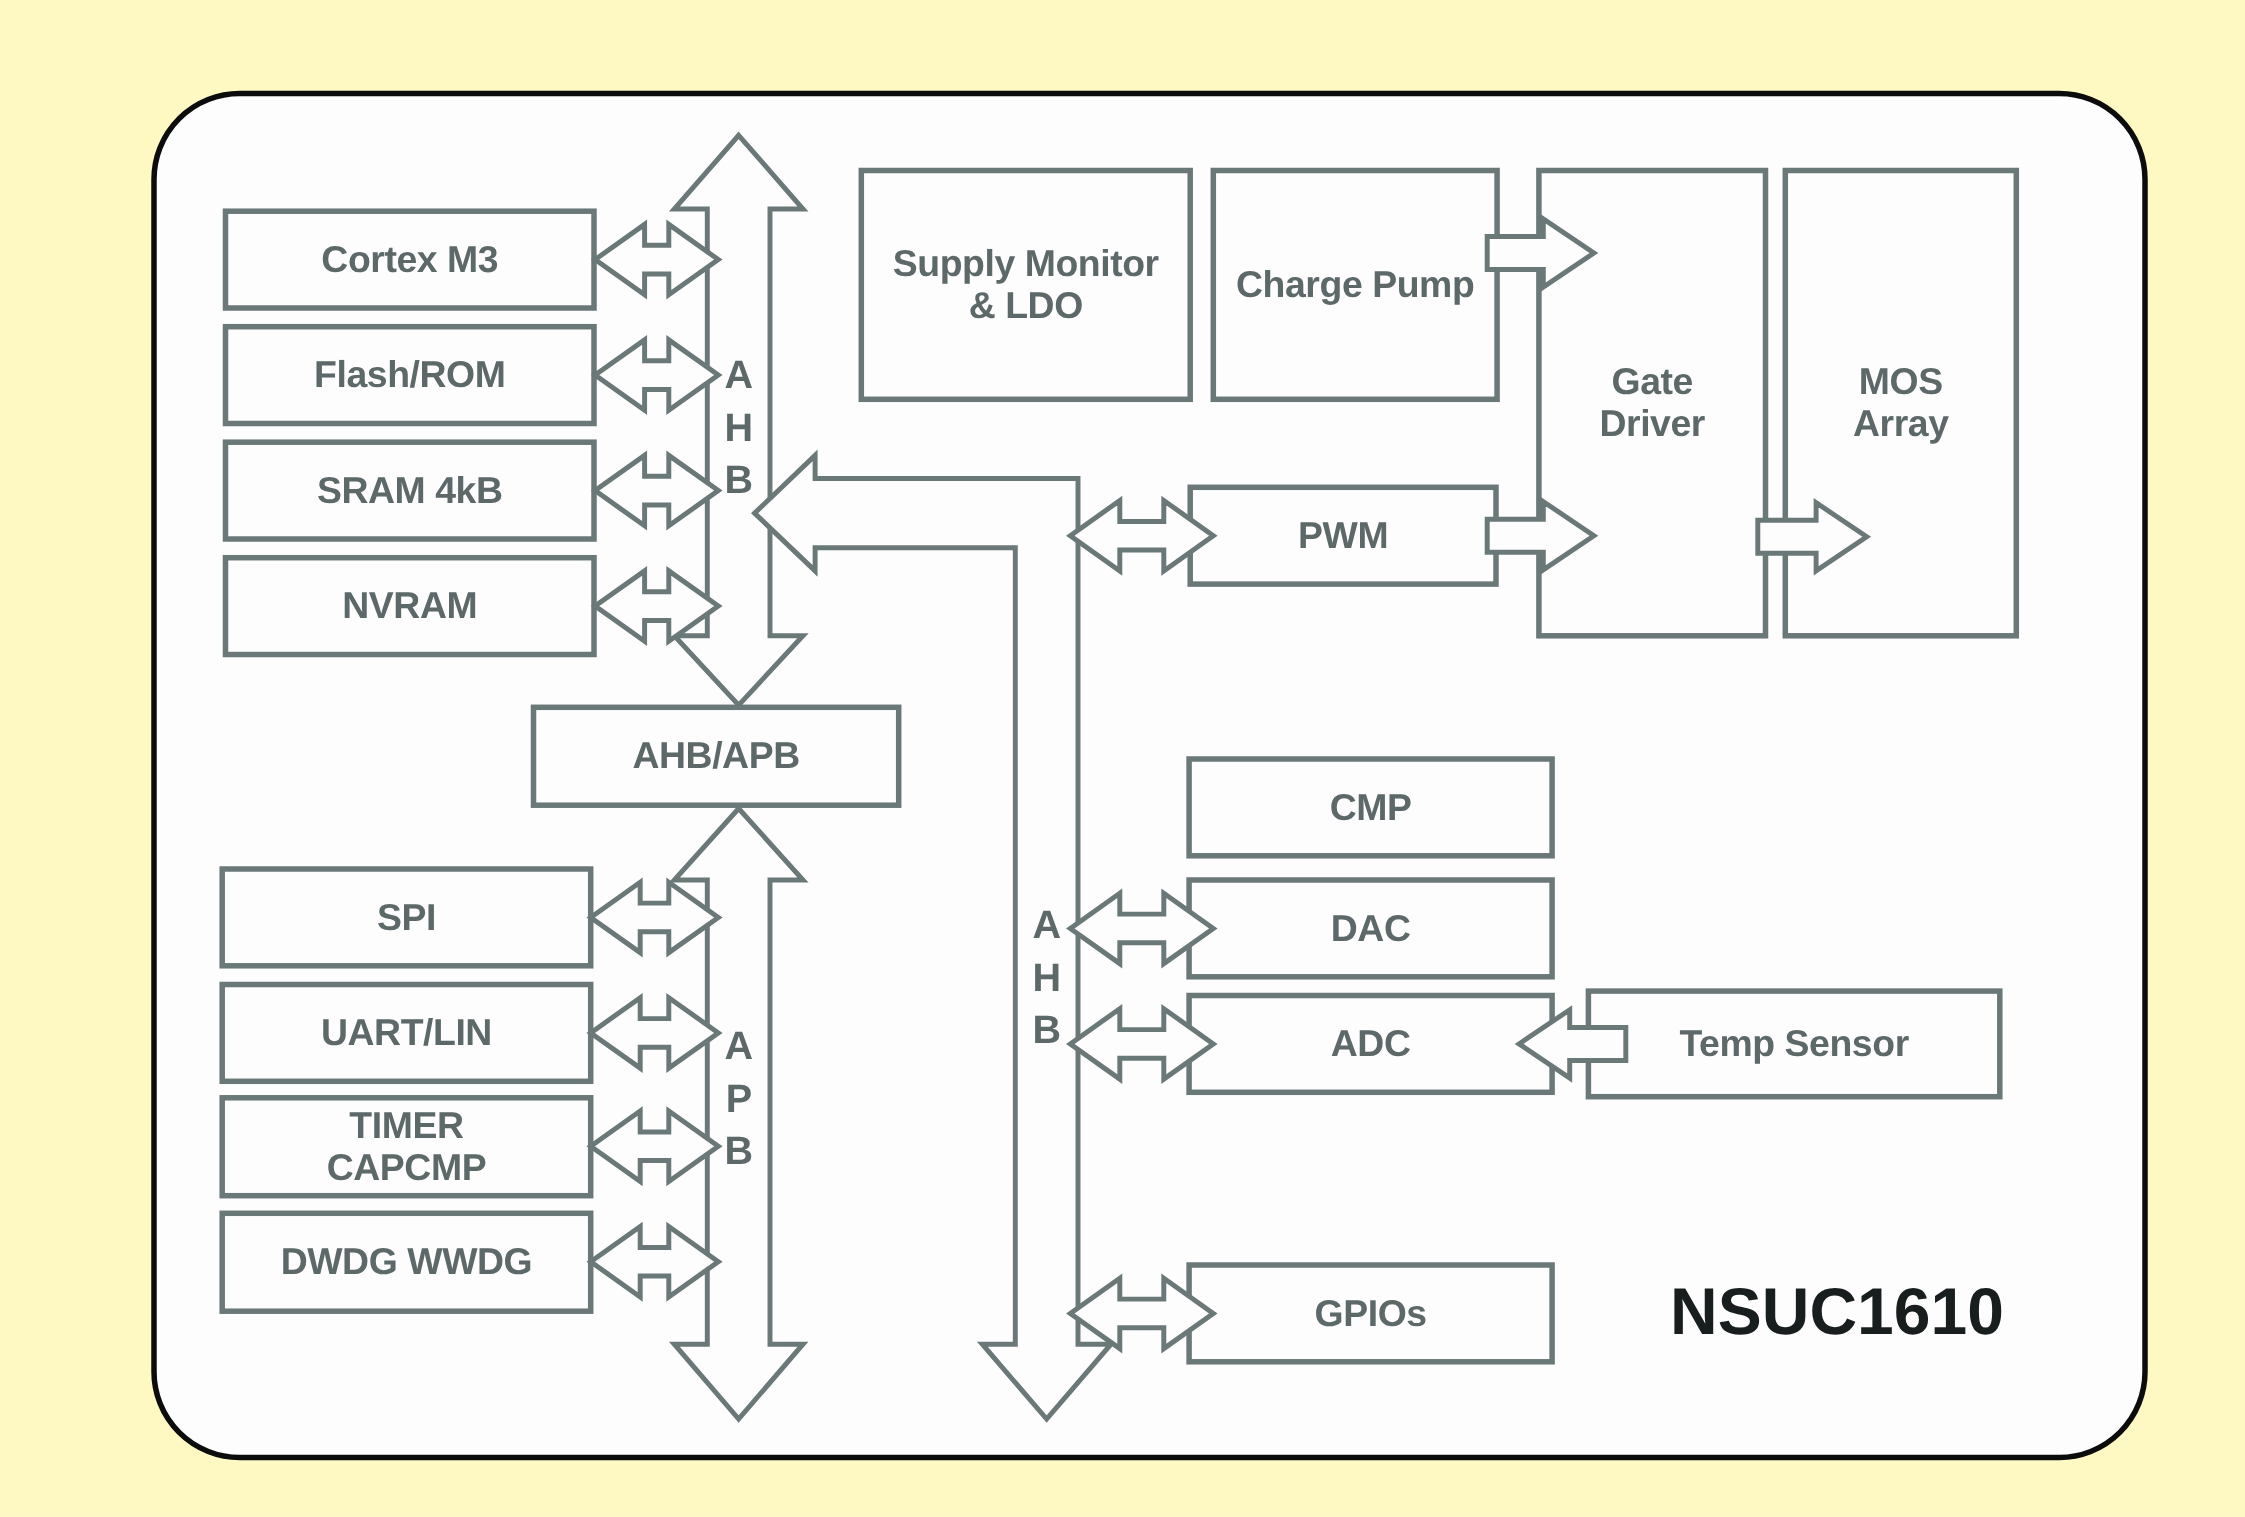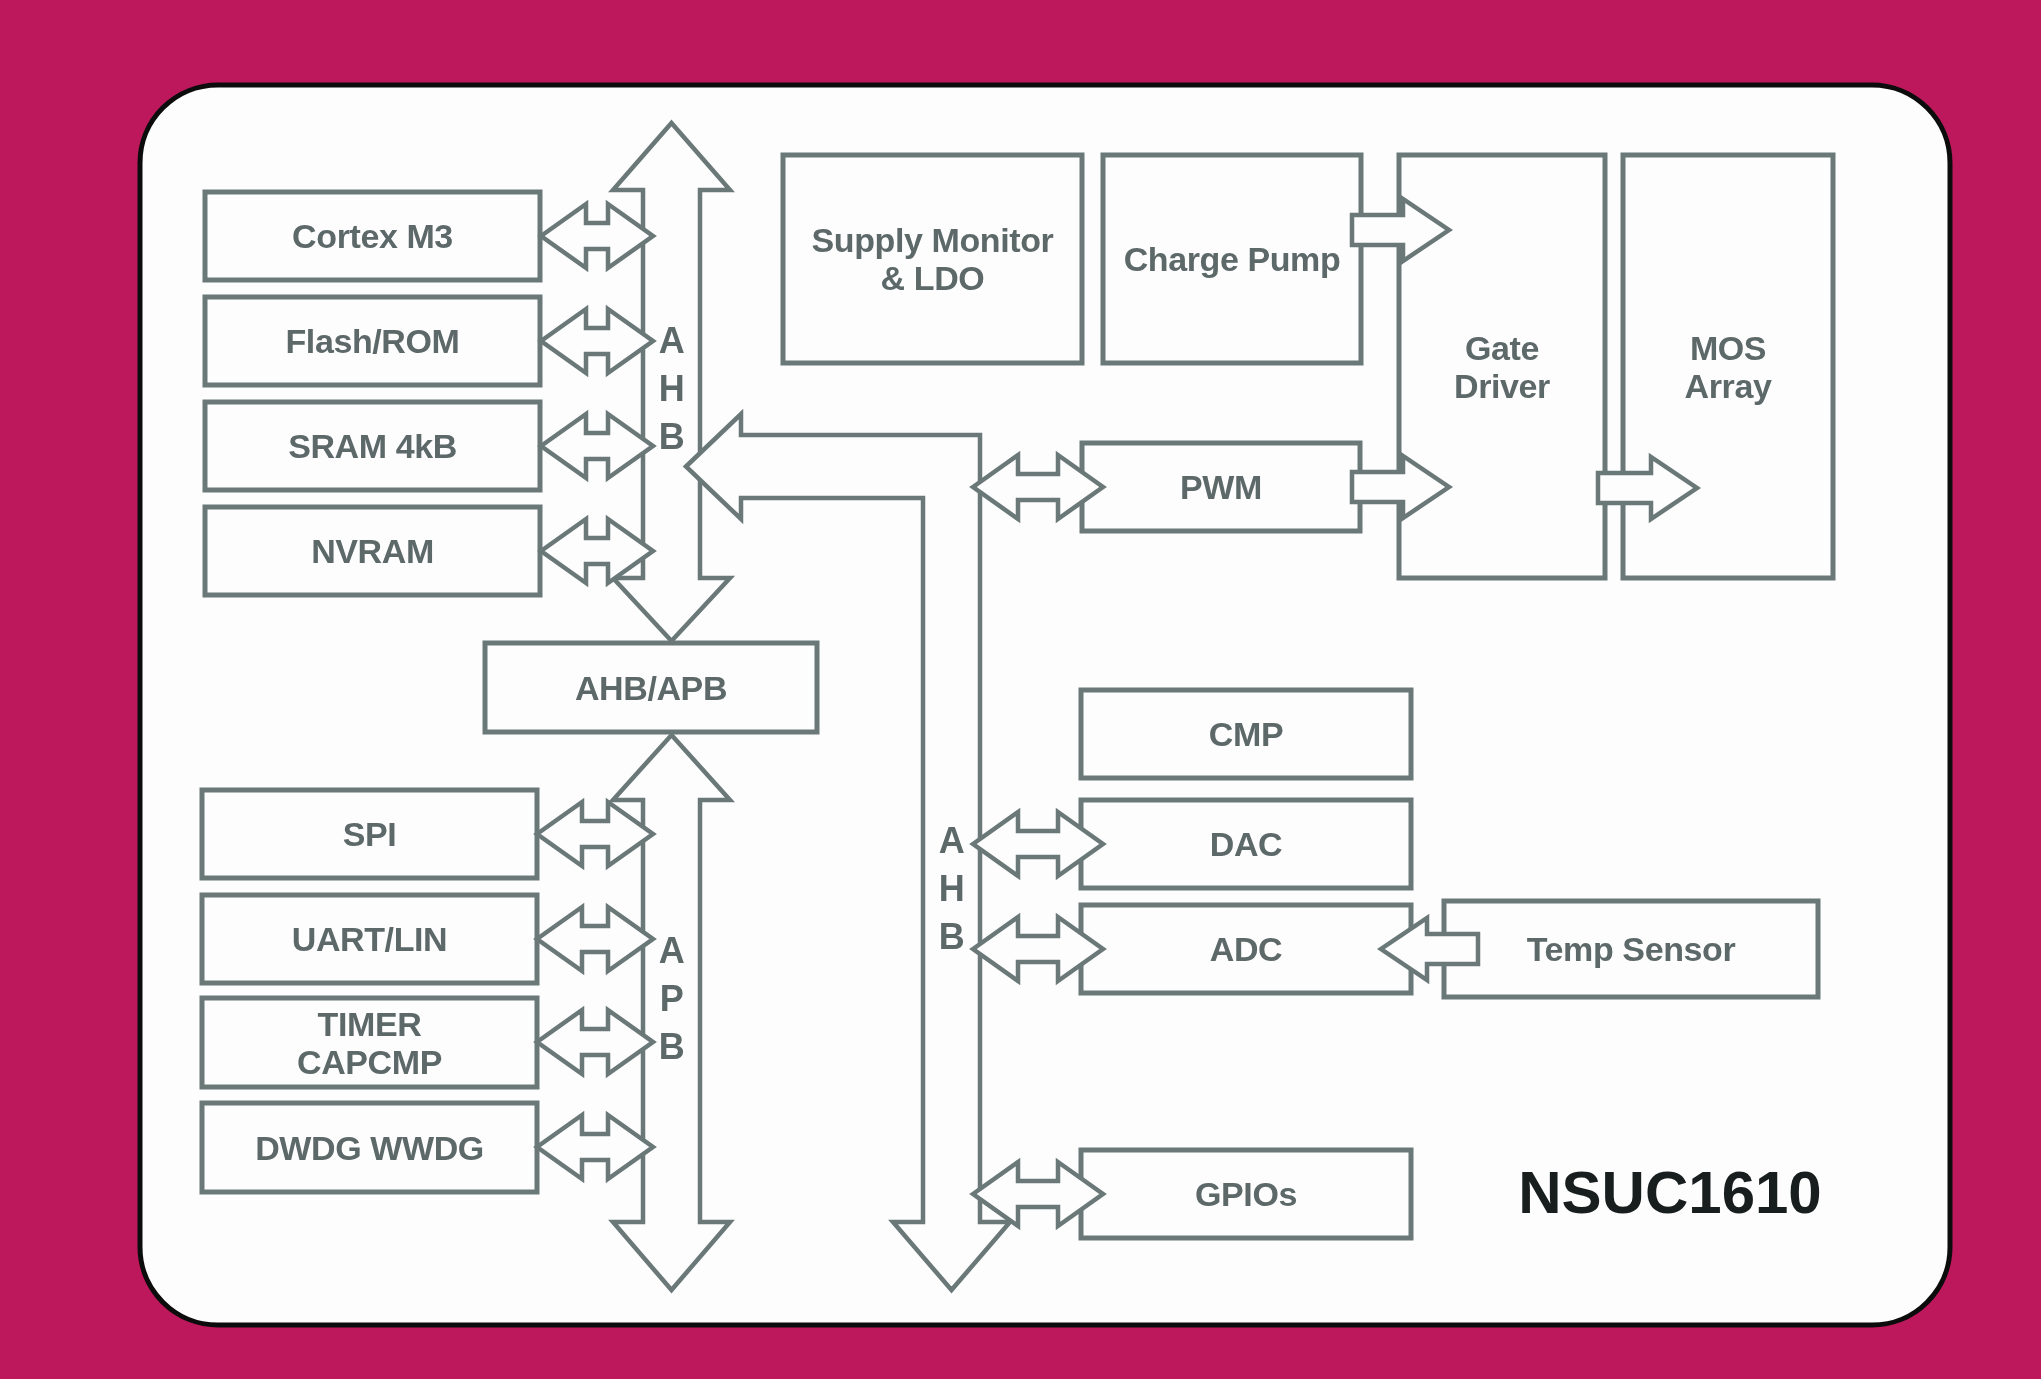--- a/index.html
+++ b/index.html
@@ -5,21 +5,21 @@
   html, body {
     margin: 0;
     padding: 0;
     background: #ffffff;
     font-family: "Liberation Sans", sans-serif;
   }
   .stage {
     width: 2041px;
     height: 1379px;
     position: relative;
-    background: #be185d;
+    background: #fef9c3;
   }
   svg { display: block; }
   .frame {
     fill: #fdfdfe;
     stroke: #0c0c0c;
     stroke-width: 5;
   }
   .box {
     fill: #fdfdfe;
     stroke: #6b7878;

